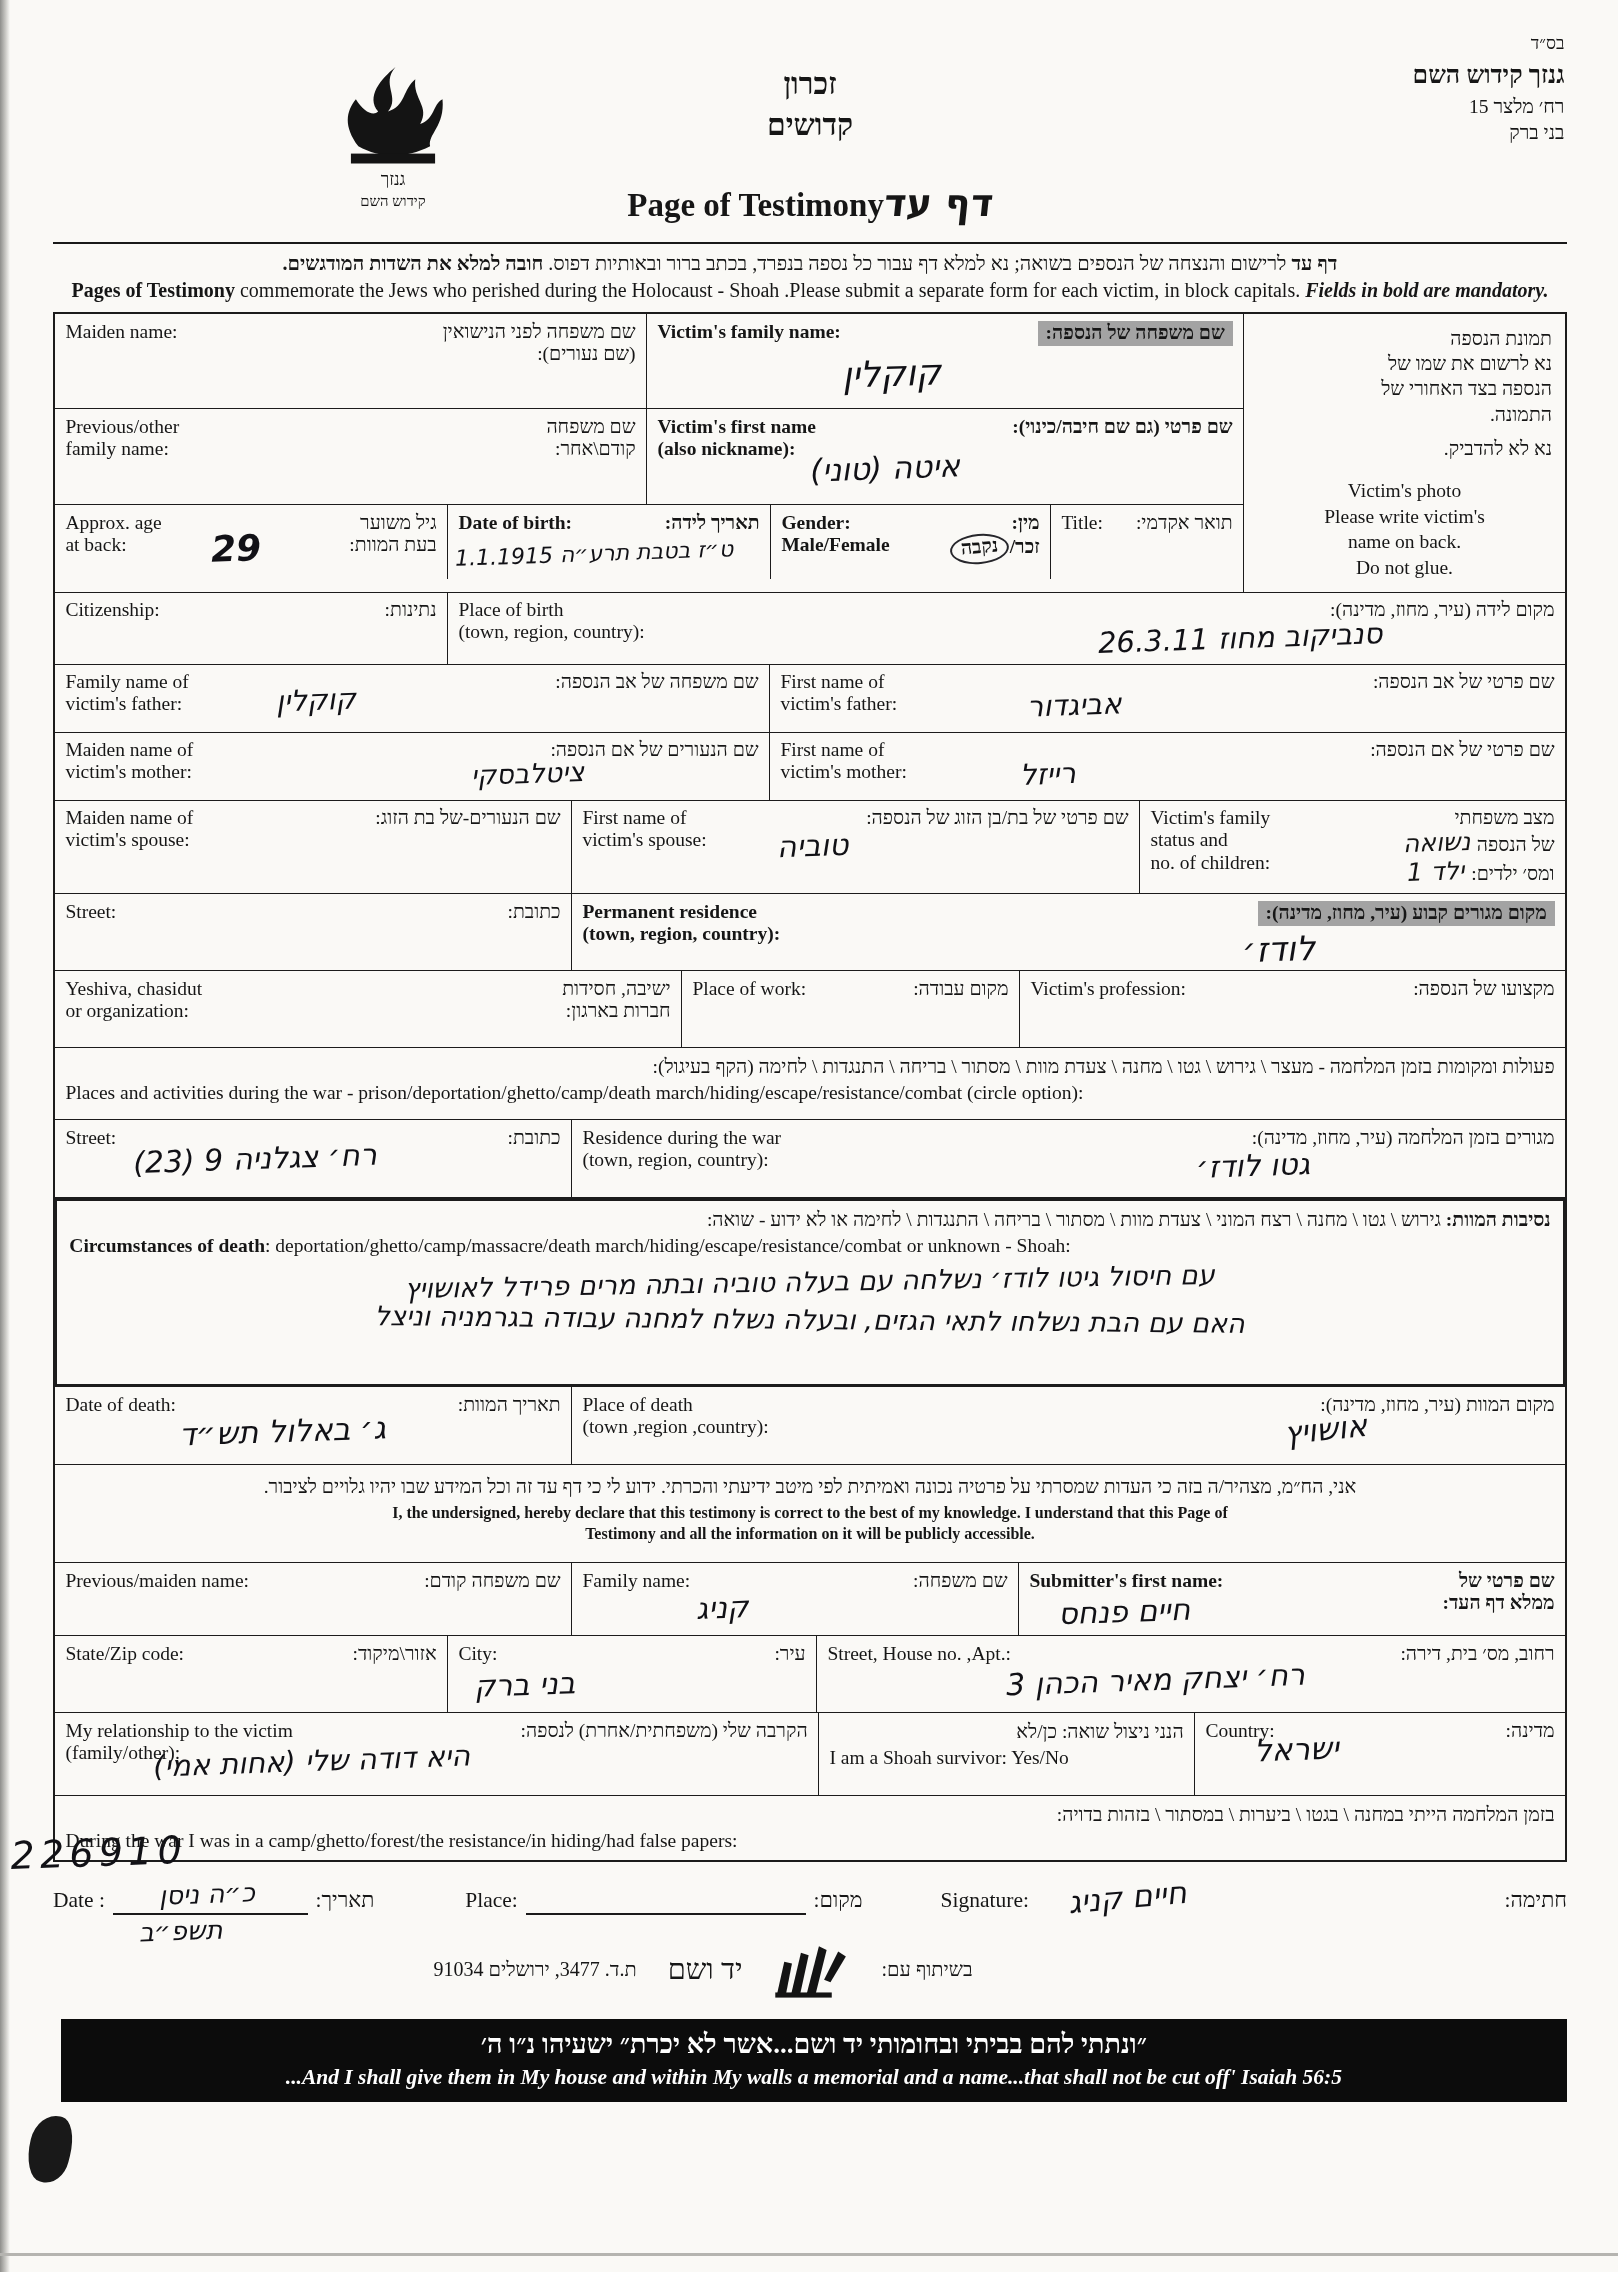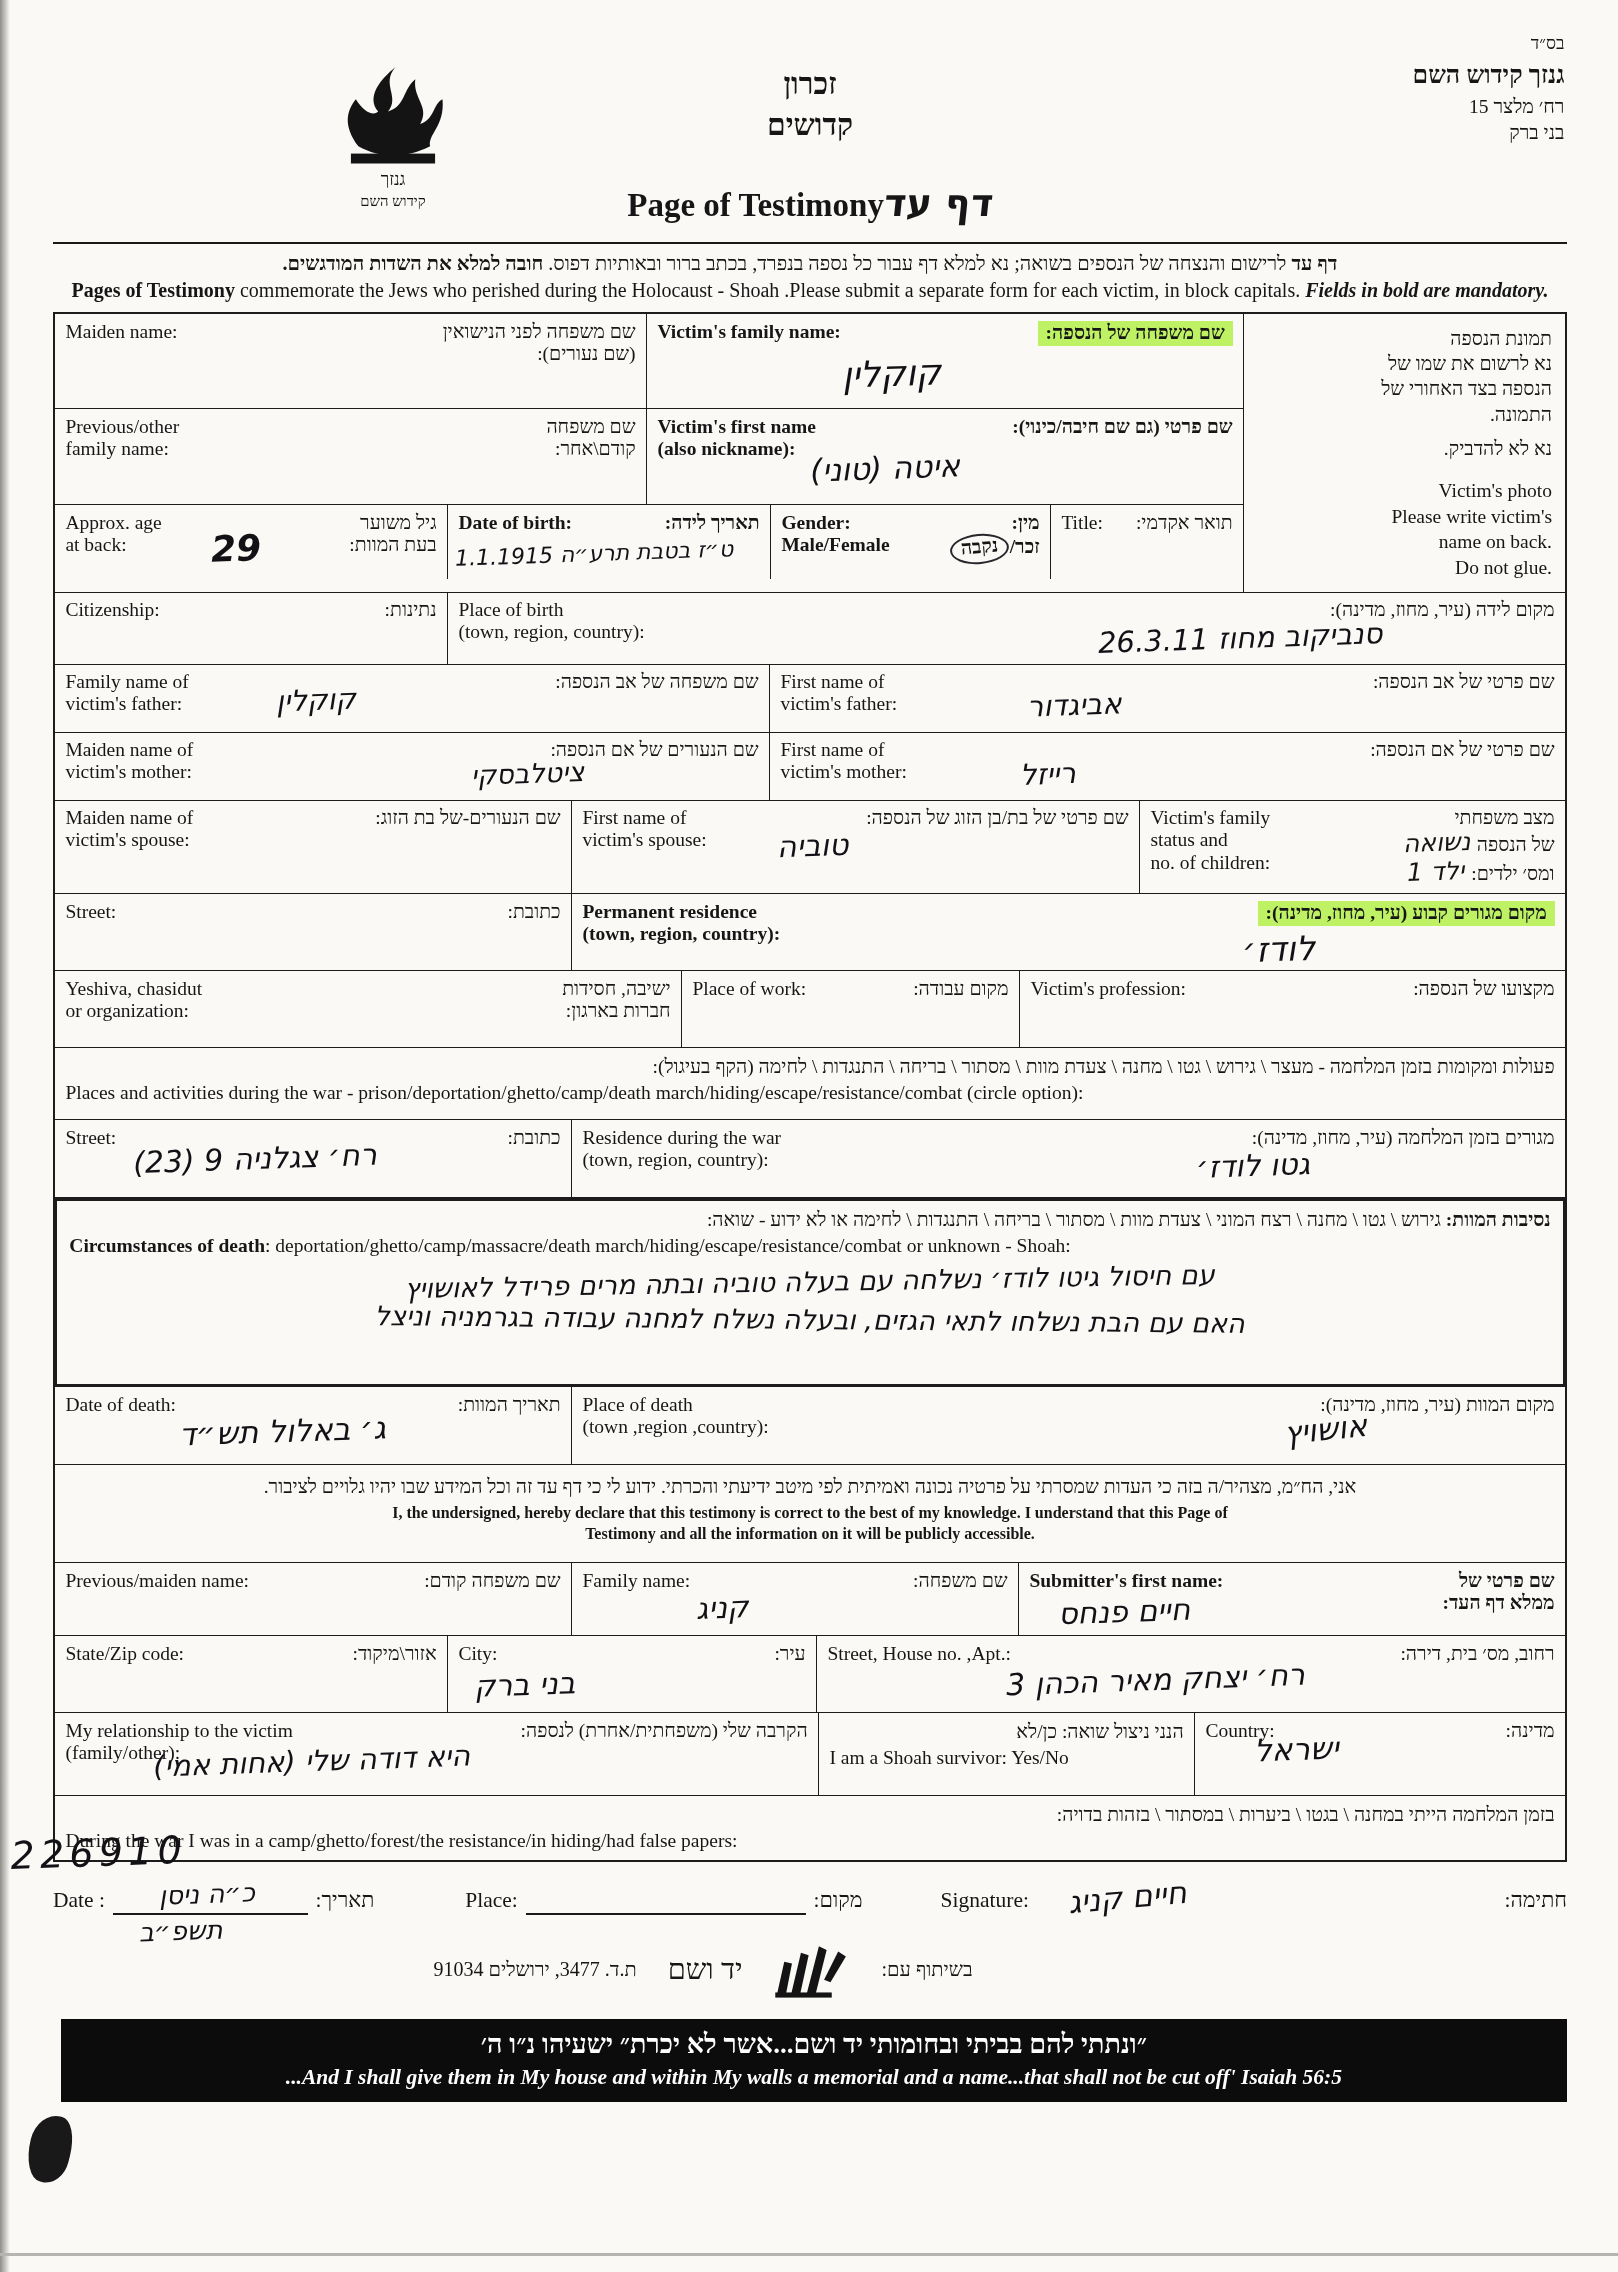--- a/index.html
+++ b/index.html
@@ -26,31 +26,31 @@
 .i{font-style:italic}
 .b{font-weight:bold}
 .ftable{border:2px solid #1c1c1c}
 .trow{display:flex}
 .ftable>*+*{border-top:1.3px solid #1c1c1c}
 .top-wrap{display:flex}
 .top-left{width:1188px}
 .top-left>.trow+.trow{border-top:1.3px solid #1c1c1c}
 .photo-cell{flex:1 1 auto;border-left:1.3px solid #1c1c1c;padding:11.7px 13px;font-size:19.5px}
 .photo-he{direction:rtl;text-align:right;line-height:1.3}
-.photo-en{text-align:right;line-height:1.3;margin-top:17px}
+.photo-en{text-align:center;line-height:1.3;margin-top:17px}
 .tcell{position:relative;flex:0 0 auto;padding:6.5px 10.4px;display:flex;justify-content:space-between;align-items:flex-start;gap:9px;font-size:19.5px}
 .tcell.grow{flex:1 1 auto}
 .trow>.tcell+.tcell{border-left:1.3px solid #1c1c1c}
 .en-label{line-height:1.15}
 .he-label{direction:rtl;text-align:right;line-height:1.15}
 .full{display:block;flex:1 1 auto}
 .he-line{direction:rtl;text-align:right;line-height:1.2}
 .en-line{text-align:left;line-height:1.2;margin-top:2.6px}
 .thick{box-shadow:inset 0 0 0 2px #1c1c1c;border-top:2px solid #1c1c1c}
-.chip{background:#bef264;padding:1.3px 7.8px;display:inline-block}
+.chip{background:#a3a3a3;padding:1.3px 7.8px;display:inline-block}
 .hw{font-family:"DejaVu Sans",sans-serif;font-style:italic;color:#111116;transform:rotate(-2deg);white-space:nowrap;line-height:1}
 .hw-abs{position:absolute;z-index:2}
 .hw-line{font-family:"DejaVu Sans",sans-serif;font-style:italic;color:#111116;font-size:27px;text-align:center;direction:rtl;margin-top:7.8px;transform:rotate(-1deg)}
 .hw-inline{font-family:"DejaVu Sans",sans-serif;font-style:italic;font-size:25px;margin:0 6.5px;display:inline-block;transform:rotate(-2deg)}
 .circled{display:inline-block;border:2.6px solid #26262b;border-radius:50%;padding:0 9px 3.9px;transform:rotate(-5deg);margin-left:1.3px}
 .decl-he{font-size:19.5px;text-align:center;direction:rtl;margin-top:3.9px}
 .decl-en{font-size:16px;font-weight:bold;text-align:center;margin-top:5.2px;line-height:1.3}
 .sig-line{display:flex;align-items:center;margin-top:19.5px;font-size:21.5px;font-weight:normal}
 .sl-underline{position:relative;border-bottom:2px solid #1a1a1a;height:30px;margin:0 7.8px}
 .yv-line{position:relative;left:-107px;margin-top:23.4px;display:flex;direction:rtl;justify-content:center;align-items:center;gap:31px}

